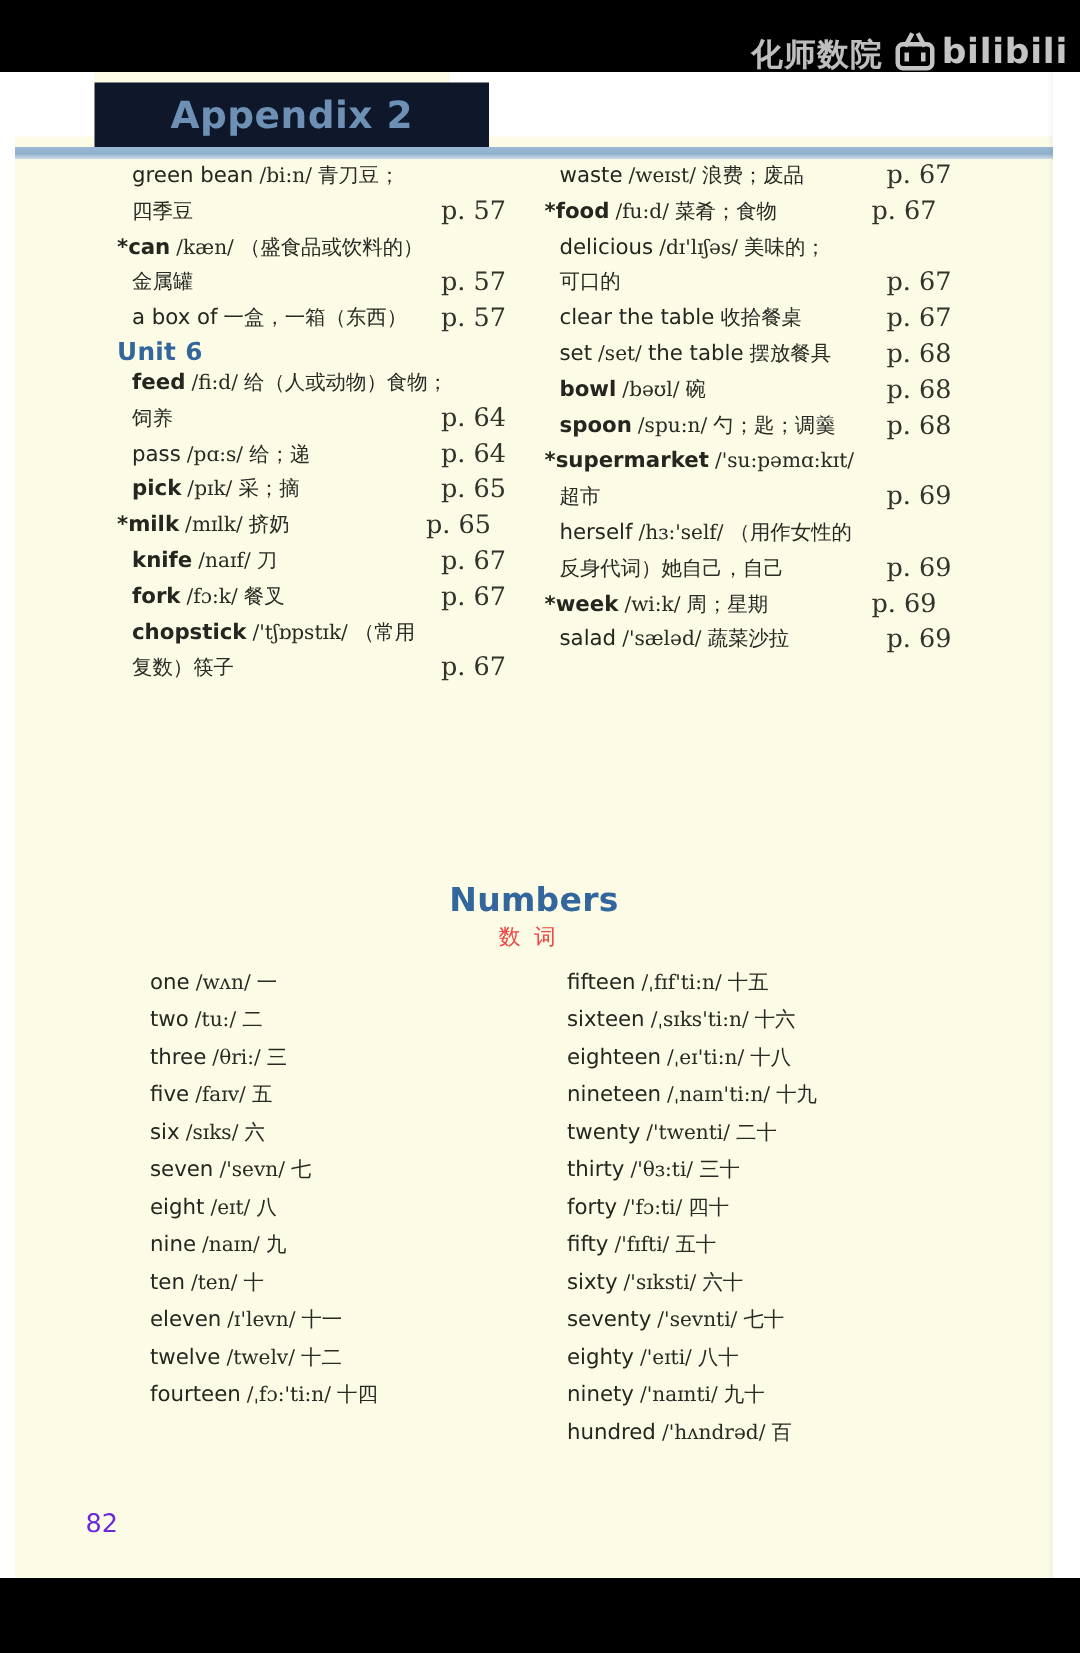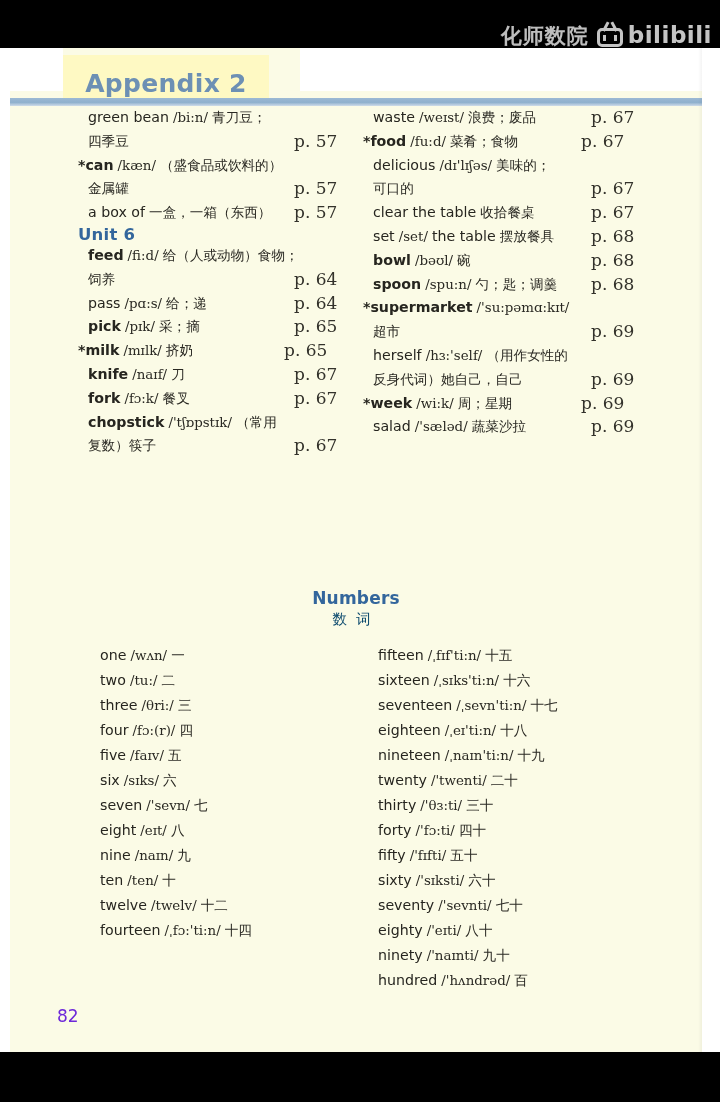--- a/index.html
+++ b/index.html
@@ -84,24 +84,24 @@
   }
   .notch-right {
     position: absolute; left: 290px; top: 0; width: 402px; height: 43px;
     background: #ffffff;
     z-index: 12;
   }
 
   
   .banner {
     position: absolute; left: 53px; top: 7px;
-    width: 206px; height: 43px;
-    background: #fef9c3;
+    width: 263px; height: 43px;
+    background: #0f172a;
     z-index: 14;
-    display: flex; align-items: flex-end; justify-content: center;
+    display: flex; align-items: center; justify-content: center;
   }
   .banner-title {
     font-family: "DejaVu Sans", sans-serif;
     font-size: 25px; font-weight: 700;
     color: #6d90b4;
     letter-spacing: .3px;
   }
   .rule {
     position: absolute; left: 0px; top: 50px;
     width: 695px; height: 8px;
@@ -170,27 +170,27 @@
   }
 
   
   .numbers-head {
     position: absolute; left: 0; top: 482px; width: 692px;
     text-align: center;
     z-index: 18;
   }
   .numbers-head .nh-en {
     font-family: "DejaVu Sans", sans-serif;
-    font-weight: 700; font-size: 17px; color: #33669c;
+    font-weight: 700; font-size: 22px; color: #33669c;
     letter-spacing: .2px;
     display: block;
   }
   .numbers-head .nh-zh {
     font-family: Liberation Sans, sans-serif;
-    font-size: 14.5px; color: #0c4a6e;
+    font-size: 14.5px; color: #ef4444;
     letter-spacing: 9px;
     display: block;
     margin-top: 2px;
   }
 
   .numcol {
     position: absolute;
     width: 300px;
   }
   .numcol-left  { left: 90px;  top: 537px; }
@@ -326,34 +326,33 @@
 
       <div class="numbers-head">
         <span class="nh-en">Numbers</span>
         <span class="nh-zh">数词</span>
       </div>
 
       <div class="numcol numcol-left" id="num-left">
           <div class="numrow"><span class="en">one</span> <span class="ipa">/wʌn/</span> <span class="zh">一</span></div>
           <div class="numrow"><span class="en">two</span> <span class="ipa">/tu:/</span> <span class="zh">二</span></div>
           <div class="numrow"><span class="en">three</span> <span class="ipa">/θri:/</span> <span class="zh">三</span></div>
-          <div class="numrow"><span class="en">four</span> <span class="ipa">/fɔ:(r)/</span> <span class="zh">四</span></div>
           <div class="numrow"><span class="en">five</span> <span class="ipa">/faɪv/</span> <span class="zh">五</span></div>
           <div class="numrow"><span class="en">six</span> <span class="ipa">/sɪks/</span> <span class="zh">六</span></div>
           <div class="numrow"><span class="en">seven</span> <span class="ipa">/'sevn/</span> <span class="zh">七</span></div>
           <div class="numrow"><span class="en">eight</span> <span class="ipa">/eɪt/</span> <span class="zh">八</span></div>
           <div class="numrow"><span class="en">nine</span> <span class="ipa">/naɪn/</span> <span class="zh">九</span></div>
           <div class="numrow"><span class="en">ten</span> <span class="ipa">/ten/</span> <span class="zh">十</span></div>
+          <div class="numrow"><span class="en">eleven</span> <span class="ipa">/ɪ'levn/</span> <span class="zh">十一</span></div>
           <div class="numrow"><span class="en">twelve</span> <span class="ipa">/twelv/</span> <span class="zh">十二</span></div>
           <div class="numrow"><span class="en">fourteen</span> <span class="ipa">/ˌfɔ:'ti:n/</span> <span class="zh">十四</span></div>
         </div>
       <div class="numcol numcol-right" id="num-right">
           <div class="numrow"><span class="en">fifteen</span> <span class="ipa">/ˌfɪf'ti:n/</span> <span class="zh">十五</span></div>
           <div class="numrow"><span class="en">sixteen</span> <span class="ipa">/ˌsɪks'ti:n/</span> <span class="zh">十六</span></div>
-          <div class="numrow"><span class="en">seventeen</span> <span class="ipa">/ˌsevn'ti:n/</span> <span class="zh">十七</span></div>
           <div class="numrow"><span class="en">eighteen</span> <span class="ipa">/ˌeɪ'ti:n/</span> <span class="zh">十八</span></div>
           <div class="numrow"><span class="en">nineteen</span> <span class="ipa">/ˌnaɪn'ti:n/</span> <span class="zh">十九</span></div>
           <div class="numrow"><span class="en">twenty</span> <span class="ipa">/'twenti/</span> <span class="zh">二十</span></div>
           <div class="numrow"><span class="en">thirty</span> <span class="ipa">/'θɜ:ti/</span> <span class="zh">三十</span></div>
           <div class="numrow"><span class="en">forty</span> <span class="ipa">/'fɔ:ti/</span> <span class="zh">四十</span></div>
           <div class="numrow"><span class="en">fifty</span> <span class="ipa">/'fɪfti/</span> <span class="zh">五十</span></div>
           <div class="numrow"><span class="en">sixty</span> <span class="ipa">/'sɪksti/</span> <span class="zh">六十</span></div>
           <div class="numrow"><span class="en">seventy</span> <span class="ipa">/'sevnti/</span> <span class="zh">七十</span></div>
           <div class="numrow"><span class="en">eighty</span> <span class="ipa">/'eɪti/</span> <span class="zh">八十</span></div>
           <div class="numrow"><span class="en">ninety</span> <span class="ipa">/'naɪnti/</span> <span class="zh">九十</span></div>

